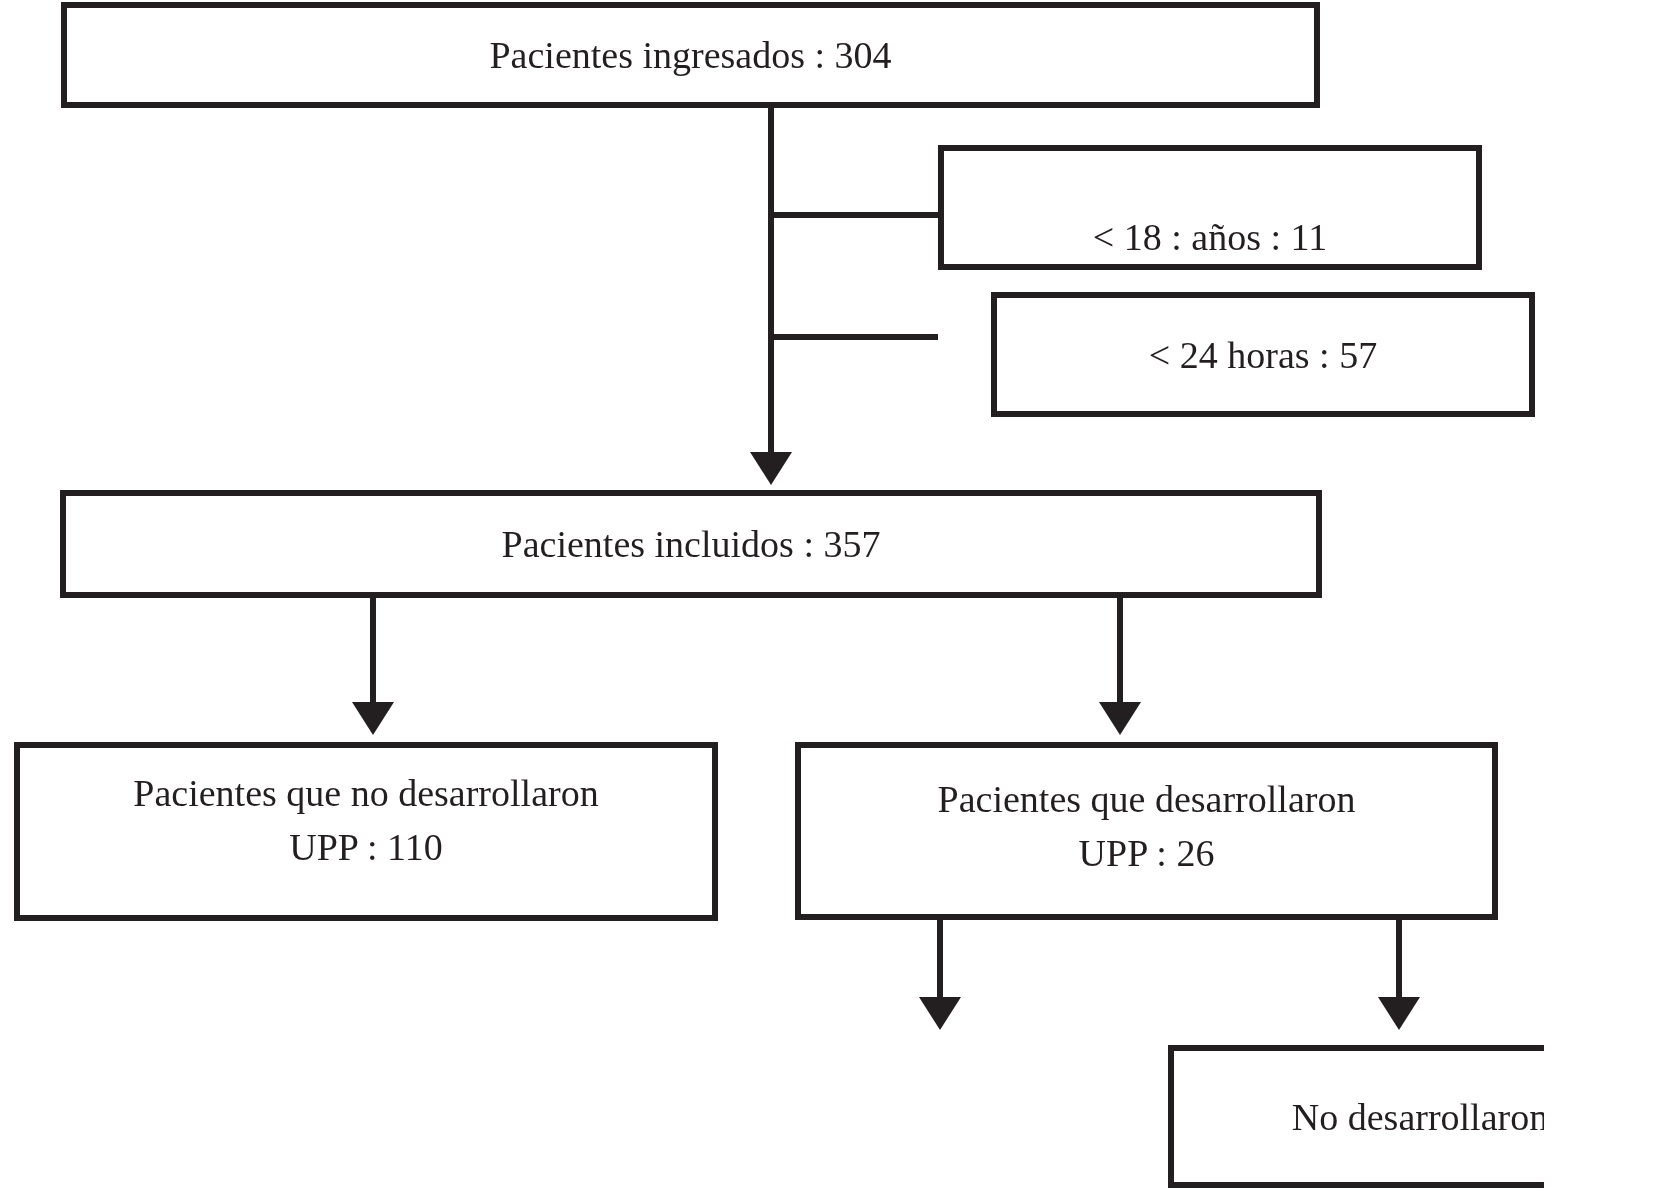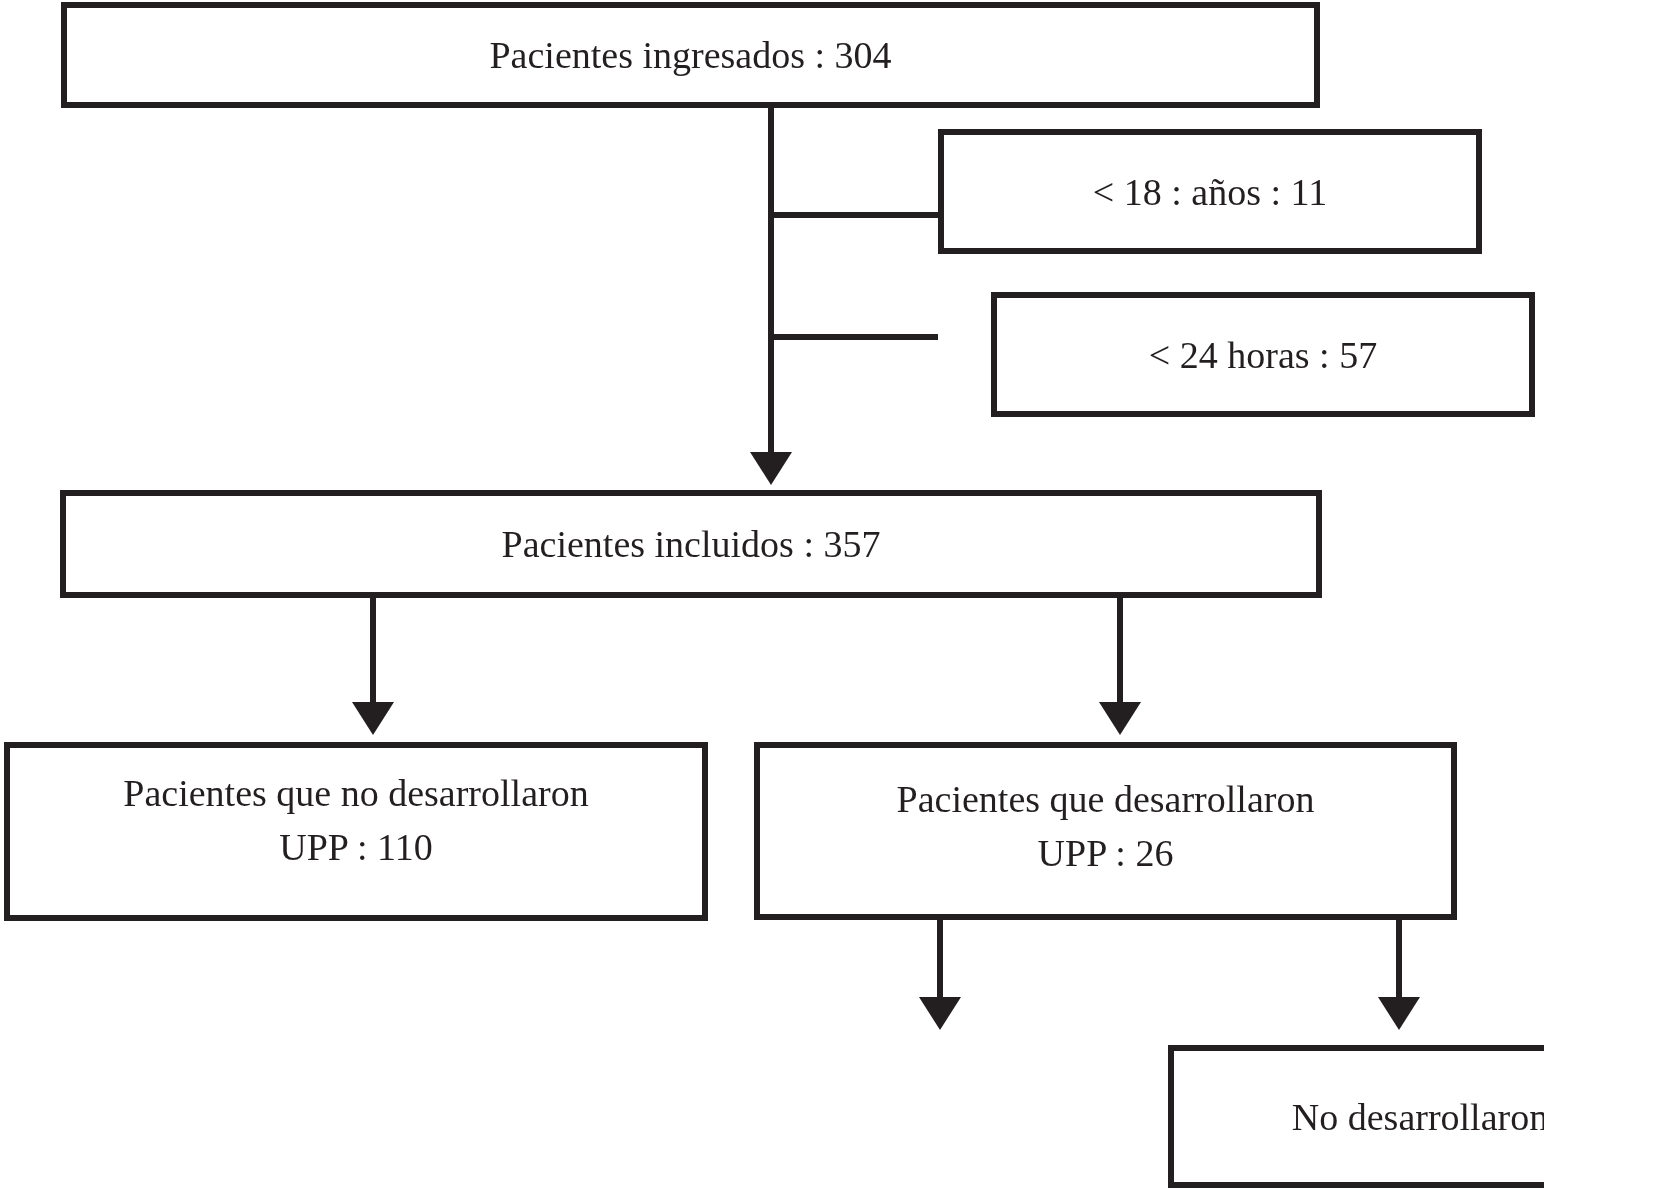--- a/index.html
+++ b/index.html
@@ -28,25 +28,25 @@
   .line{ position:absolute; background:var(--ink); }
   .arrowhead{
     position:absolute;
     width:0; height:0;
     border-left:21px solid transparent;
     border-right:21px solid transparent;
     border-top:33px solid var(--ink);
   }
   
   .n-ingresados{ left:61px;  top:2px;    width:1259px; height:106px; }
-  .n-menores18{  left:938px; top:129px;  width:544px;  height:125px; }
+  .n-menores18{  left:938px; top:145px;  width:544px;  height:125px;align-items:flex-end; }
   .n-menos24h{   left:991px; top:292px;  width:544px;  height:125px; }
   .n-incluidos{  left:60px;  top:490px;  width:1262px; height:108px; }
-  .n-noupp{      left:4px;   top:742px;  width:704px;  height:179px; padding-bottom:24px; }
-  .n-upp{        left:754px; top:742px;  width:703px;  height:178px; padding-bottom:10px; }
+  .n-noupp{      left:14px;   top:742px;  width:704px;  height:179px; padding-bottom:24px; }
+  .n-upp{        left:795px; top:742px;  width:703px;  height:178px; padding-bottom:10px; }
   .n-nueva{      left:687px; top:1045px; width:453px;  height:143px; }
   .n-nonueva{    left:1168px;top:1045px; width:484px;  height:143px;padding-left:20px; }
   
   .l-trunk{       left:768px;  top:108px; width:6px;   height:344px; }
   .a-trunk{       left:750px;  top:452px; }
   .l-branch18{    left:771px;  top:212px; width:167px; height:6px; }
   .l-branch24{    left:771px;  top:334px; width:167px; height:6px; }
   .l-dropleft{    left:370px;  top:598px; width:6px;   height:104px; }
   .a-dropleft{    left:352px;  top:702px; }
   .l-dropright{   left:1117px; top:598px; width:6px;   height:104px; }

